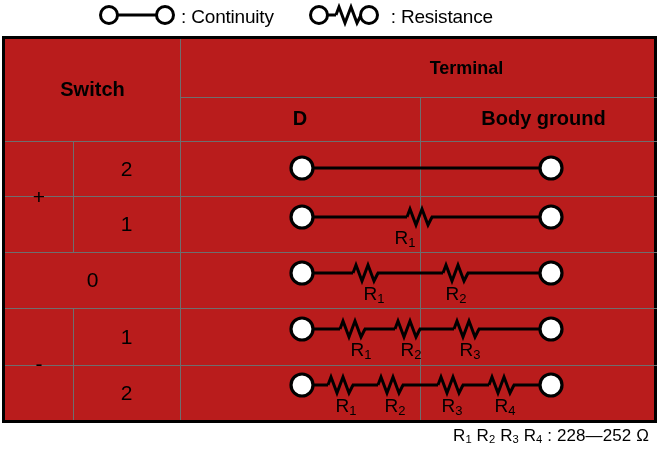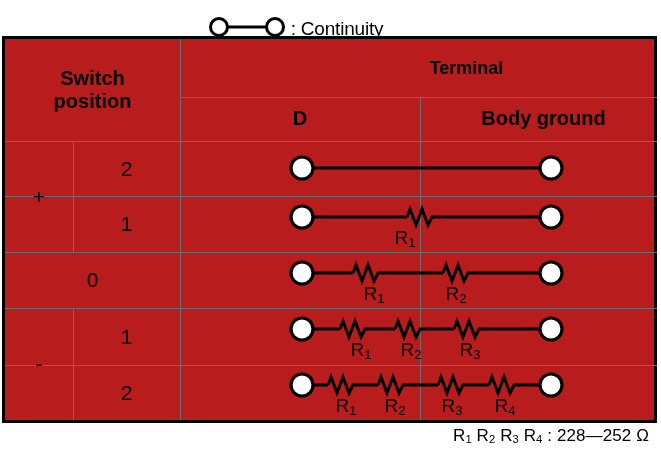--- a/index.html
+++ b/index.html
@@ -13,21 +13,21 @@
     font-family: "Liberation Sans", sans-serif;
     color: #000000;
     overflow: hidden;
     position: relative;
   }
 
   
   .legend {
     position: absolute;
     left: 0;
-    top: 12px;
+    top: 0;
     width: 591px;
     height: 34px;
     display: flex;
     align-items: center;
     justify-content: center;
     gap: 34px;
   }
   .legend-entry {
     display: flex;
     align-items: center;
@@ -123,40 +123,51 @@
     <span>
       <svg width="78" height="24" viewBox="0 0 78 24">
         <line x1="14" y1="12" x2="64" y2="12" stroke="#000" stroke-width="3"></line>
         <circle cx="11" cy="12" r="8.5" fill="#fff" stroke="#000" stroke-width="3"></circle>
         <circle cx="67" cy="12" r="8.5" fill="#fff" stroke="#000" stroke-width="3"></circle>
       </svg>
     </span>
     <span class="legend-label">: Continuity</span>
   </div>
 
+  <div class="legend-entry">
+    <span>
+      <svg width="78" height="24" viewBox="0 0 78 24">
+        <line x1="14" y1="12" x2="28" y2="12" stroke="#000" stroke-width="3"></line>
+        <polyline points="28,12 31,4 37,20 43,4 49,20 53,12" fill="none" stroke="#000" stroke-width="3" stroke-linejoin="miter" stroke-linecap="butt"></polyline>
+        <line x1="52" y1="12" x2="58" y2="12" stroke="#000" stroke-width="3"></line>
+        <circle cx="11" cy="12" r="8.5" fill="#fff" stroke="#000" stroke-width="3"></circle>
+        <circle cx="61" cy="12" r="8.5" fill="#fff" stroke="#000" stroke-width="3"></circle>
+      </svg>
+    </span>
+    <span class="legend-label">: Resistance</span>
+  </div>
 
 </div>
 
 <div class="table-frame">
 
   <div class="grid-line grid-h" style="left:175px; top:58px; width:477px;"></div>
   <div class="grid-line grid-h" style="left:0px; top:102px; width:652px;"></div>
   <div class="grid-line grid-h" style="left:0px; top:157px; width:652px;"></div>
   <div class="grid-line grid-h" style="left:0px; top:213px; width:652px;"></div>
   <div class="grid-line grid-h" style="left:0px; top:269px; width:652px;"></div>
   <div class="grid-line grid-h" style="left:0px; top:326px; width:652px;"></div>
 
   <div class="grid-line grid-v" style="left:175px; top:0px; height:381px;"></div>
   <div class="grid-line grid-v" style="left:68px; top:102px; height:111px;"></div>
   <div class="grid-line grid-v" style="left:68px; top:269px; height:112px;"></div>
   <div class="grid-line grid-v" style="left:415px; top:58px; height:323px;"></div>
 
   <div class="hcell hcell-switch" style="left:0px; top:0px; width:175px; height:102px; flex-direction:column;">
     <span>Switch</span>
-    <span>position</span>
   </div>
 
   <div class="hcell hcell-terminal" style="left:175px; top:0px; width:477px; height:58px;">Terminal</div>
 
   <div class="hcell hcell-d" style="left:175px; top:58px; width:240px; height:44px;">D</div>
 
   <div class="hcell hcell-bg" style="left:420px; top:58px; width:237px; height:44px;">Body ground</div>
 
   <div class="rlabel" style="left:0px; top:102px; width:68px; height:111px;">+</div>
 

